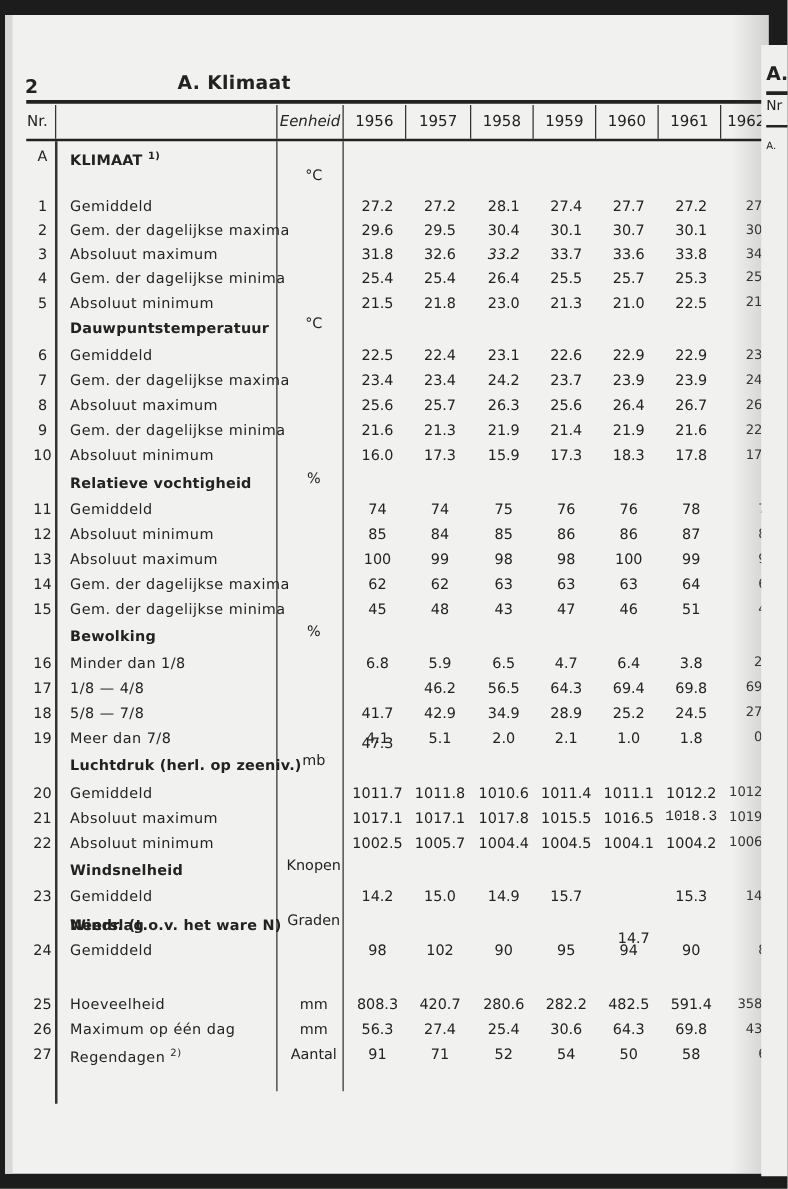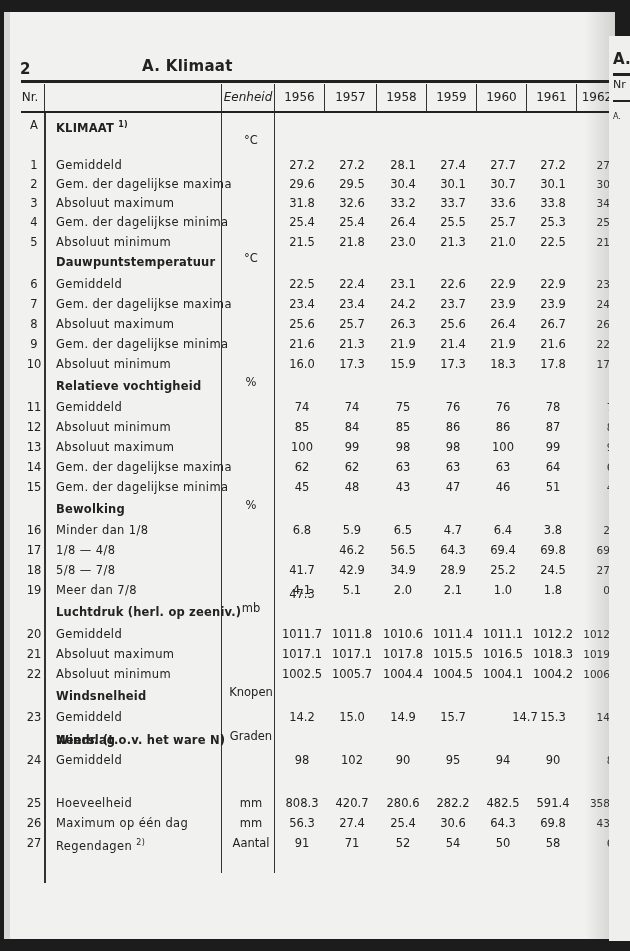--- a/index.html
+++ b/index.html
@@ -115,21 +115,21 @@
         <span class="val" style="left: 468px;">30.7</span>
         <span class="val" style="left: 518px;">30.1</span>
         <span class="val last" style="left: 568px; width: 42px; text-align: right;">30.9</span>
       </div>
       <div class="row" style="top: 181px; width: 605px;">
         <span class="nr">3</span>
         <span class="desc"><span>Absoluut maximum</span></span>
         <span class="unit"></span>
         <span class="val" style="left: 267px;">31.8</span>
         <span class="val" style="left: 317px;">32.6</span>
-        <span class="val" style="left: 368px;">33.2</span>
+        <span class="val" style="left: 368px; font-style: italic;">33.2</span>
         <span class="val" style="left: 418px;">33.7</span>
         <span class="val" style="left: 468px;">33.6</span>
         <span class="val" style="left: 518px;">33.8</span>
         <span class="val last" style="left: 568px; width: 42px; text-align: right;">34.2</span>
       </div>
       <div class="row" style="top: 200px; width: 605px;">
         <span class="nr">4</span>
         <span class="desc"><span>Gem. der dagelijkse minima</span></span>
         <span class="unit"></span>
         <span class="val" style="left: 267px;">25.4</span>
@@ -354,21 +354,21 @@
       </div>
       <div class="row" style="top: 632px; width: 605px;">
         <span class="nr">21</span>
         <span class="desc"><span>Absoluut maximum</span></span>
         <span class="unit"></span>
         <span class="val" style="left: 267px;">1017.1</span>
         <span class="val" style="left: 317px;">1017.1</span>
         <span class="val" style="left: 368px;">1017.8</span>
         <span class="val" style="left: 418px;">1015.5</span>
         <span class="val" style="left: 468px;">1016.5</span>
-        <span class="val" style="left: 518px;">1018.3</span>
+        <span class="val" style="left: 518px; font-family: Liberation Mono, monospace;">1018.3</span>
         <span class="val last" style="left: 568px; width: 42px; text-align: right;">1019.1</span>
       </div>
       <div class="row" style="top: 652px; width: 605px;">
         <span class="nr">22</span>
         <span class="desc"><span>Absoluut  minimum</span></span>
         <span class="unit"></span>
         <span class="val" style="left: 267px;">1002.5</span>
         <span class="val" style="left: 317px;">1005.7</span>
         <span class="val" style="left: 368px;">1004.4</span>
         <span class="val" style="left: 418px;">1004.5</span>
@@ -382,21 +382,21 @@
         <span class="unit" style="top: -4px;">Knopen</span>
       </div>
       <div class="row" style="top: 695px; width: 605px;">
         <span class="nr">23</span>
         <span class="desc"><span>Gemiddeld</span></span>
         <span class="unit"></span>
         <span class="val" style="left: 267px;">14.2</span>
         <span class="val" style="left: 317px;">15.0</span>
         <span class="val" style="left: 368px;">14.9</span>
         <span class="val" style="left: 418px;">15.7</span>
-        <span class="val" style="left: 490px;">14.7</span>
+        <span class="val" style="left: 472px; margin-top: 33px;">14.7</span>
         <span class="val" style="left: 518px;">15.3</span>
         <span class="val last" style="left: 568px; width: 42px; text-align: right;">14.5</span>
       </div>
       <div class="row" style="top: 718px; width: 605px;">
         <span class="nr"></span>
         <span class="desc bold"><span>Windr. (t.o.v. het ware N)</span></span>
         <span class="unit" style="top: -4px;">Graden</span>
       </div>
       <div class="row" style="top: 738px; width: 605px;">
         <span class="nr">24</span>

